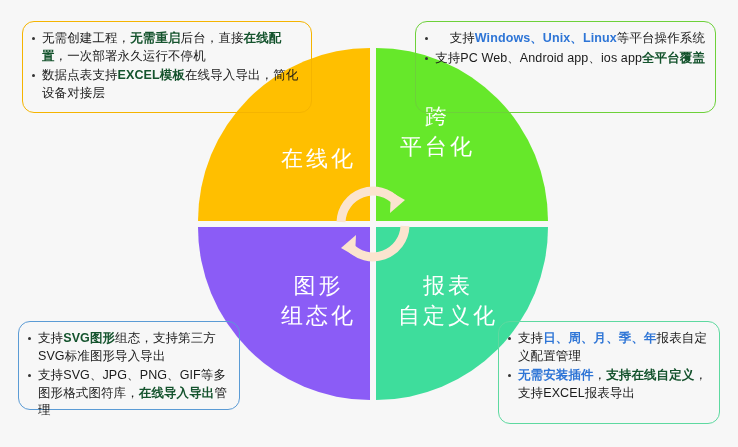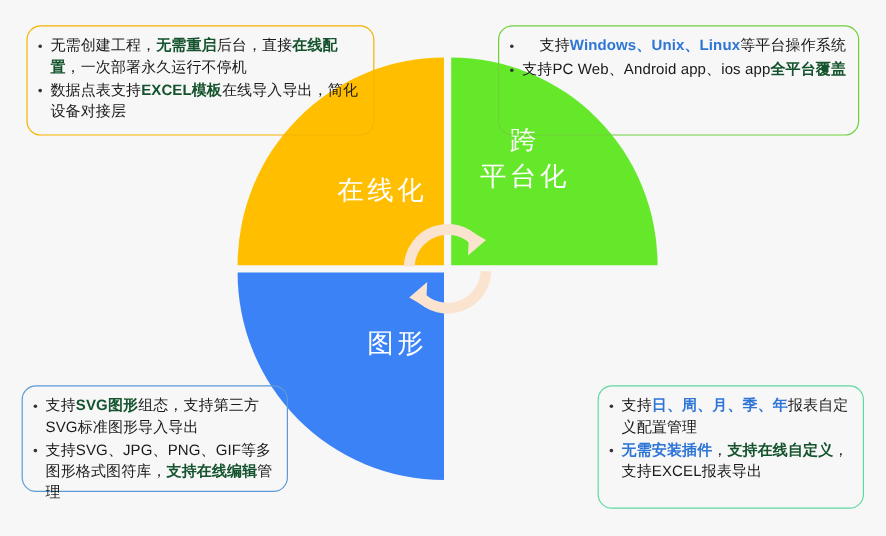--- a/index.html
+++ b/index.html
@@ -143,26 +143,33 @@
       </div>
     </div>
 
     <div class="quad quad-tr" style="background: rgb(102, 232, 42);">
       <div class="quad-label">
         <span class="ln">跨</span>
         <span class="ln">平台化</span>
       </div>
     </div>
 
-    <div class="quad quad-bl" style="background: #3b82f6;">
+    <div class="quad quad-bl" style="background: #8b5cf6;">
       <div class="quad-label">
         <span class="ln">图形</span>
-      </div>
-    </div>
-
+        <span class="ln">组态化</span>
+      </div>
+    </div>
+
+    <div class="quad quad-br" style="background: rgb(62, 221, 156);">
+      <div class="quad-label">
+        <span class="ln">报表</span>
+        <span class="ln">自定义化</span>
+      </div>
+    </div>
 
     <svg class="cycle" viewBox="0 0 76 76">
 
       <path d="M 6 36 A 32 32 0 0 1 62 16" fill="none" stroke="#FBE4CF" stroke-width="9" stroke-linecap="butt"></path>
       <polygon points="70,14 56,6 55,27" fill="#FBE4CF"></polygon>
 
       <path d="M 70 40 A 32 32 0 0 1 14 60" fill="none" stroke="#FBE4CF" stroke-width="9" stroke-linecap="butt"></path>
       <polygon points="6,62 20,70 21,49" fill="#FBE4CF"></polygon>
     </svg>
   </div>
@@ -177,21 +184,21 @@
   <div class="callout" id="box-tr" style="border-color: rgb(109, 209, 58);">
     <ul>
       <li><span>支持</span><span class="blue">Windows、Unix、Linux</span><span>等平台操作系统</span></li>
       <li><span>支持PC Web、Android app、ios app</span><span class="red">全平台覆盖</span></li>
     </ul>
   </div>
 
   <div class="callout" id="box-bl" style="border-color: rgb(91, 155, 213);">
     <ul>
       <li><span>支持</span><span class="red">SVG图形</span><span>组态，支持第三方SVG标准图形导入导出</span></li>
-      <li><span>支持SVG、JPG、PNG、GIF等多图形格式图符库，</span><span class="red">支持在线编辑</span><span>管理</span></li>
+      <li><span>支持SVG、JPG、PNG、GIF等多图形格式图符库，</span><span class="red">在线导入导出</span><span>管理</span></li>
     </ul>
   </div>
 
   <div class="callout" id="box-br" style="border-color: rgb(94, 217, 160);">
     <ul>
       <li><span>支持</span><span class="blue">日、周、月、季、年</span><span>报表自定义配置管理</span></li>
       <li><span class="blue">无需安装插件</span><span>，</span><span class="red">支持在线自定义</span><span>，支持EXCEL报表导出</span></li>
     </ul>
   </div>
 

